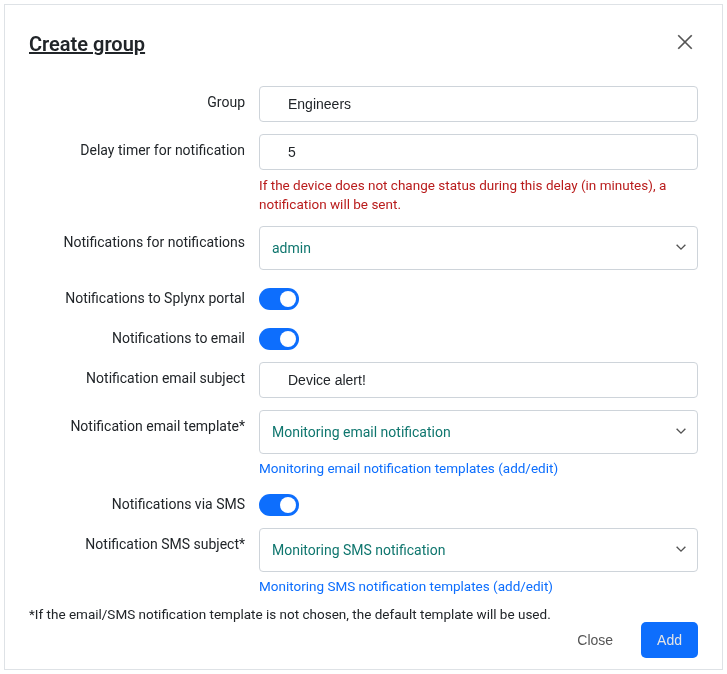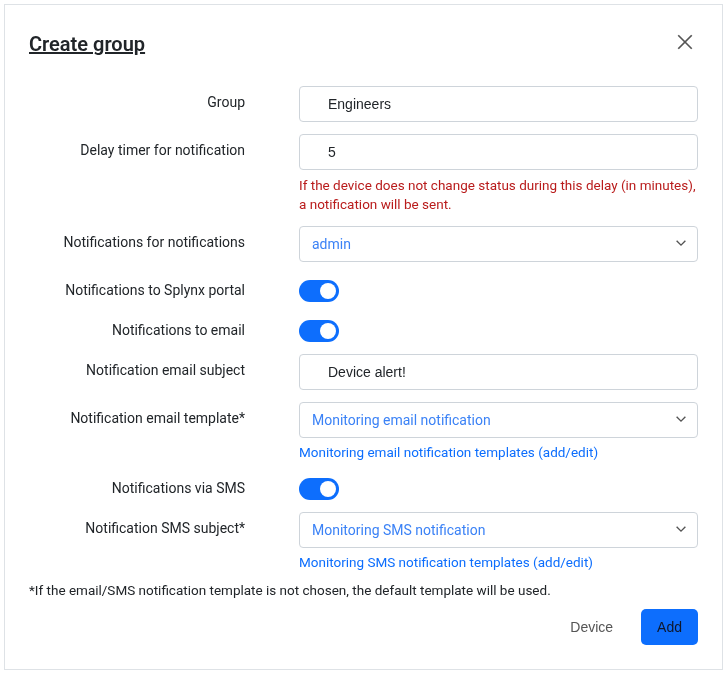--- a/index.html
+++ b/index.html
@@ -43,21 +43,20 @@
       width: 18px;
       height: 18px;
     }
     .form-body {
       flex: 1;
     }
     .form-row {
       display: flex;
       align-items: flex-start;
       margin-bottom: 12px;
-      gap: 40px;
     }
     .label-col {
       width: 230px;
       text-align: right;
       padding-right: 14px;
       padding-top: 8px;
       font-size: 14px;
       color: #212529;
     }
     .control-col {
@@ -72,26 +71,26 @@
       font-size: 14px;
       color: #212529;
       background: #fff;
     }
     .select-wrap {
       position: relative;
       width: 100%;
     }
     .select {
       width: 100%;
-      height: 36px;
+      height: 44px;
       border: 1px solid #ced4da;
       border-radius: 4px;
       padding: 6px 30px 6px 12px;
       font-size: 14px;
-      color: #3b82f6;
+      color: #0f766e;
       background: #fff;
       display: flex;
       align-items: center;
       cursor: pointer;
     }
     .select-chevron {
       position: absolute;
       right: 10px;
       top: 50%;
       transform: translateY(-50%);
@@ -151,21 +150,21 @@
       font-size: 14px;
       cursor: pointer;
       border: none;
     }
     .btn-close {
       background: #fff;
       color: #555;
     }
     .btn-add {
       background: #0d6efd;
-      color: #0f172a;
+      color: #e5e5e5;
       font-weight: 500;
     }
   </style>
 </head>
 <body>
 
 <div class="modal">
   <div class="modal-header">
     <div class="modal-title">Create group</div>
     <button class="close-btn">
@@ -277,16 +276,16 @@
         </div>
         <a class="link-text">Monitoring SMS notification templates (add/edit)</a>
       </div>
     </div>
 
     <div class="footnote">*If the email/SMS notification template is not chosen, the default template will be used.</div>
 
   </div>
 
   <div class="modal-footer">
-    <button class="btn btn-close">Device</button>
+    <button class="btn btn-close">Close</button>
     <button class="btn btn-add">Add</button>
   </div>
 </div>
 
 </body></html>

